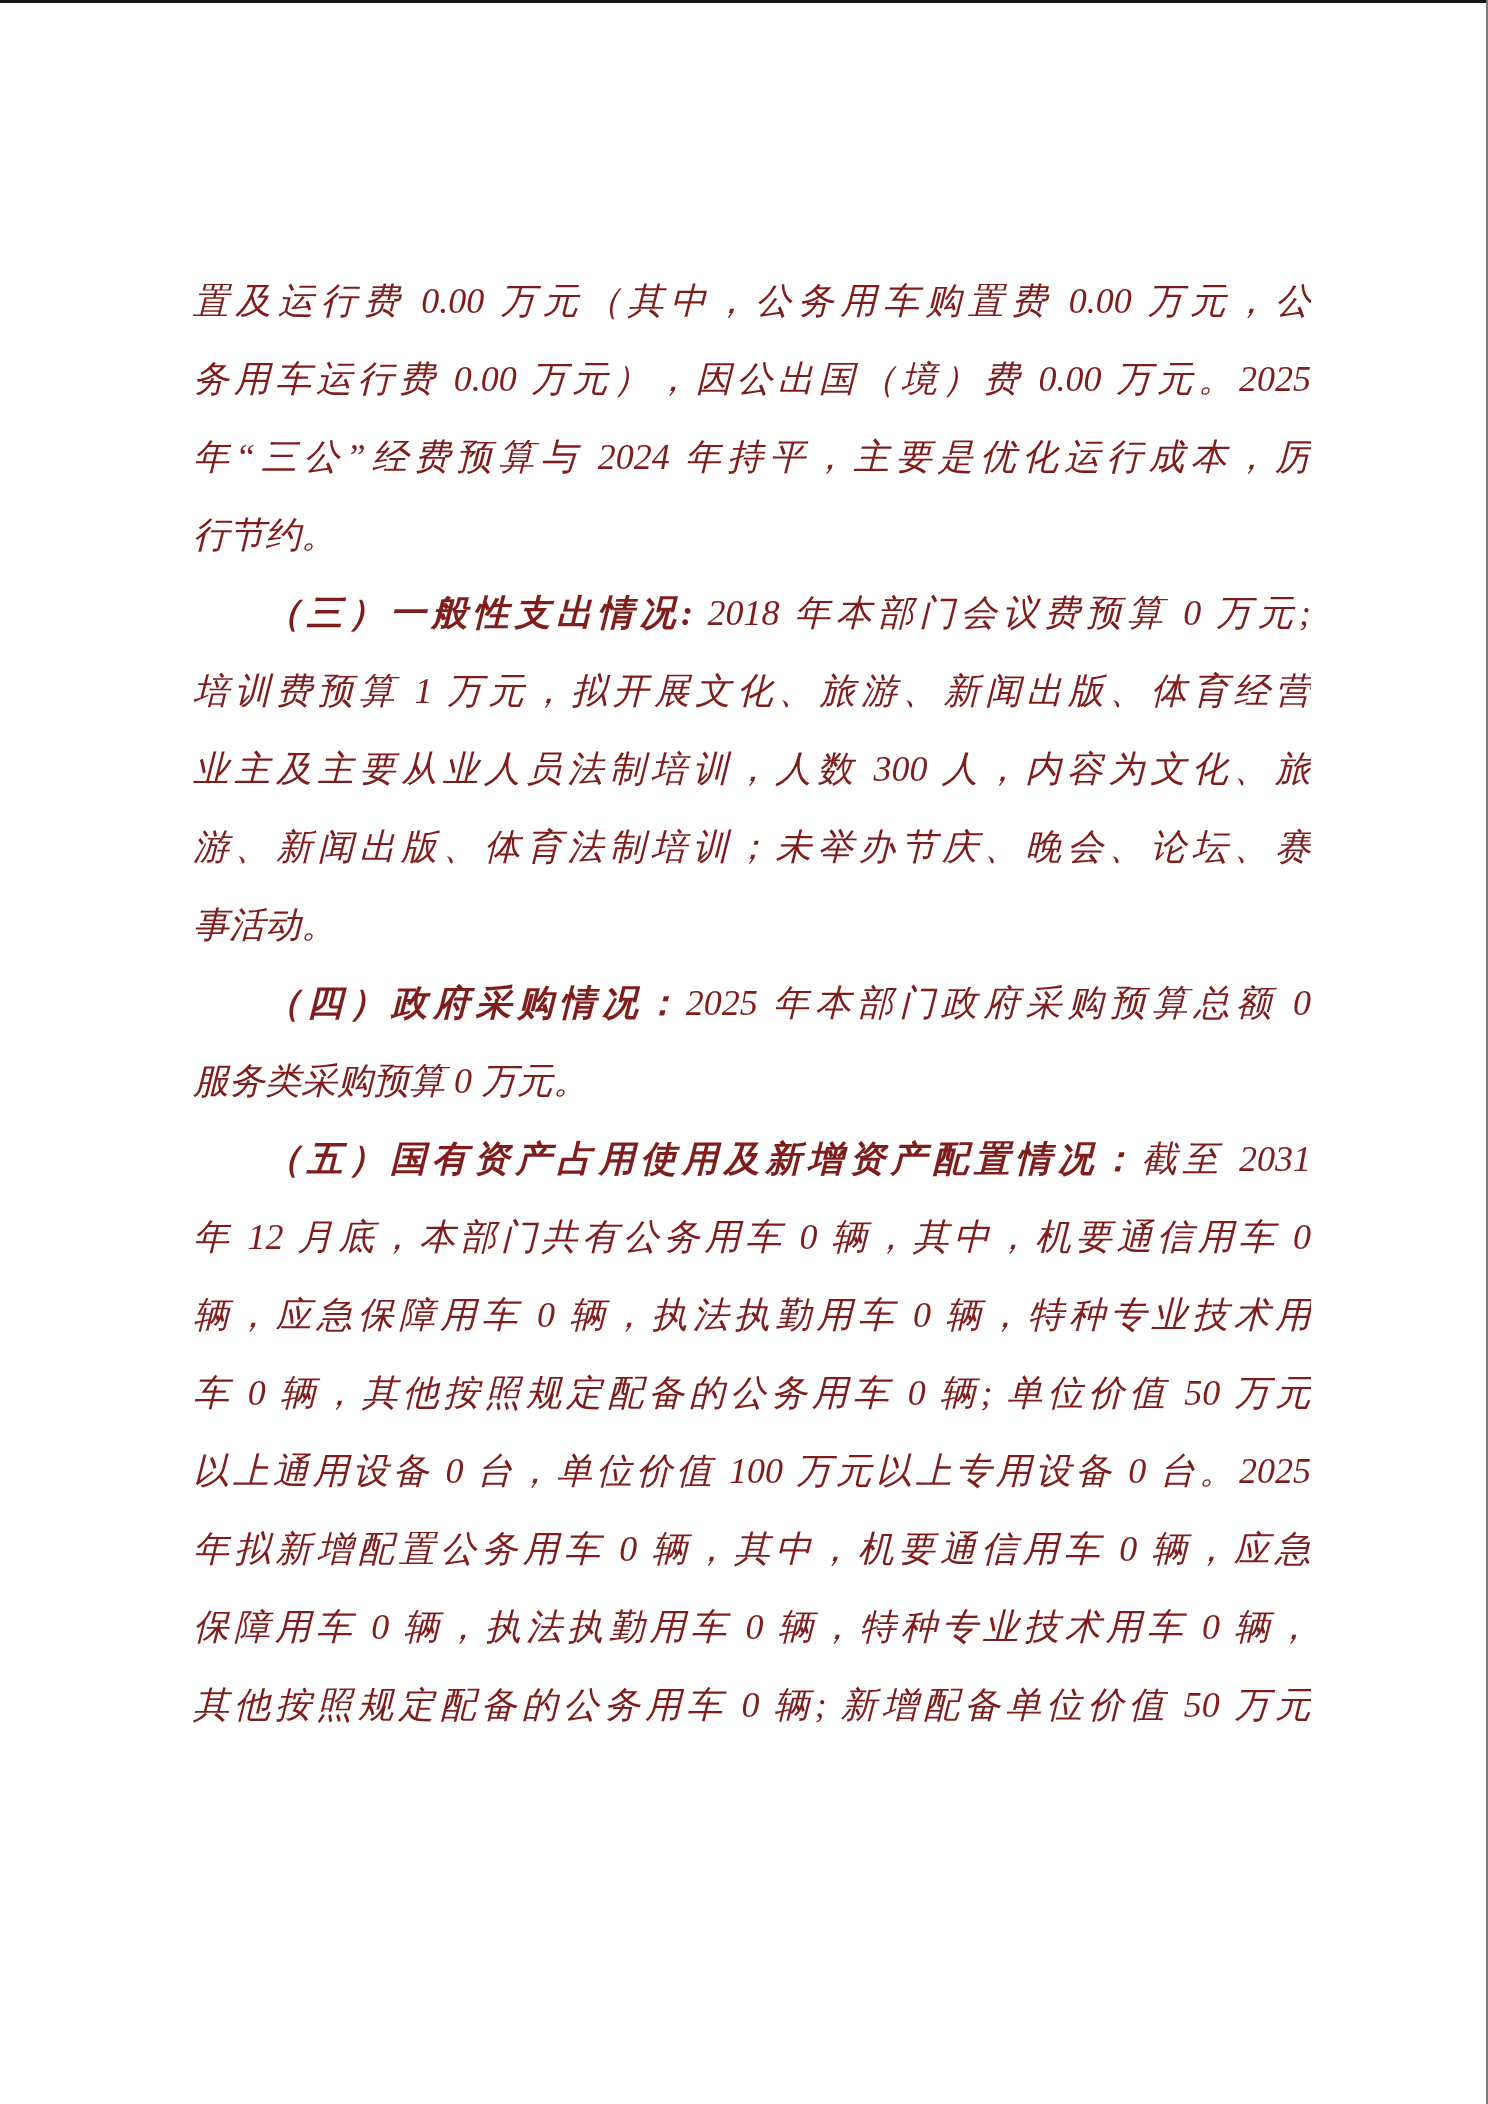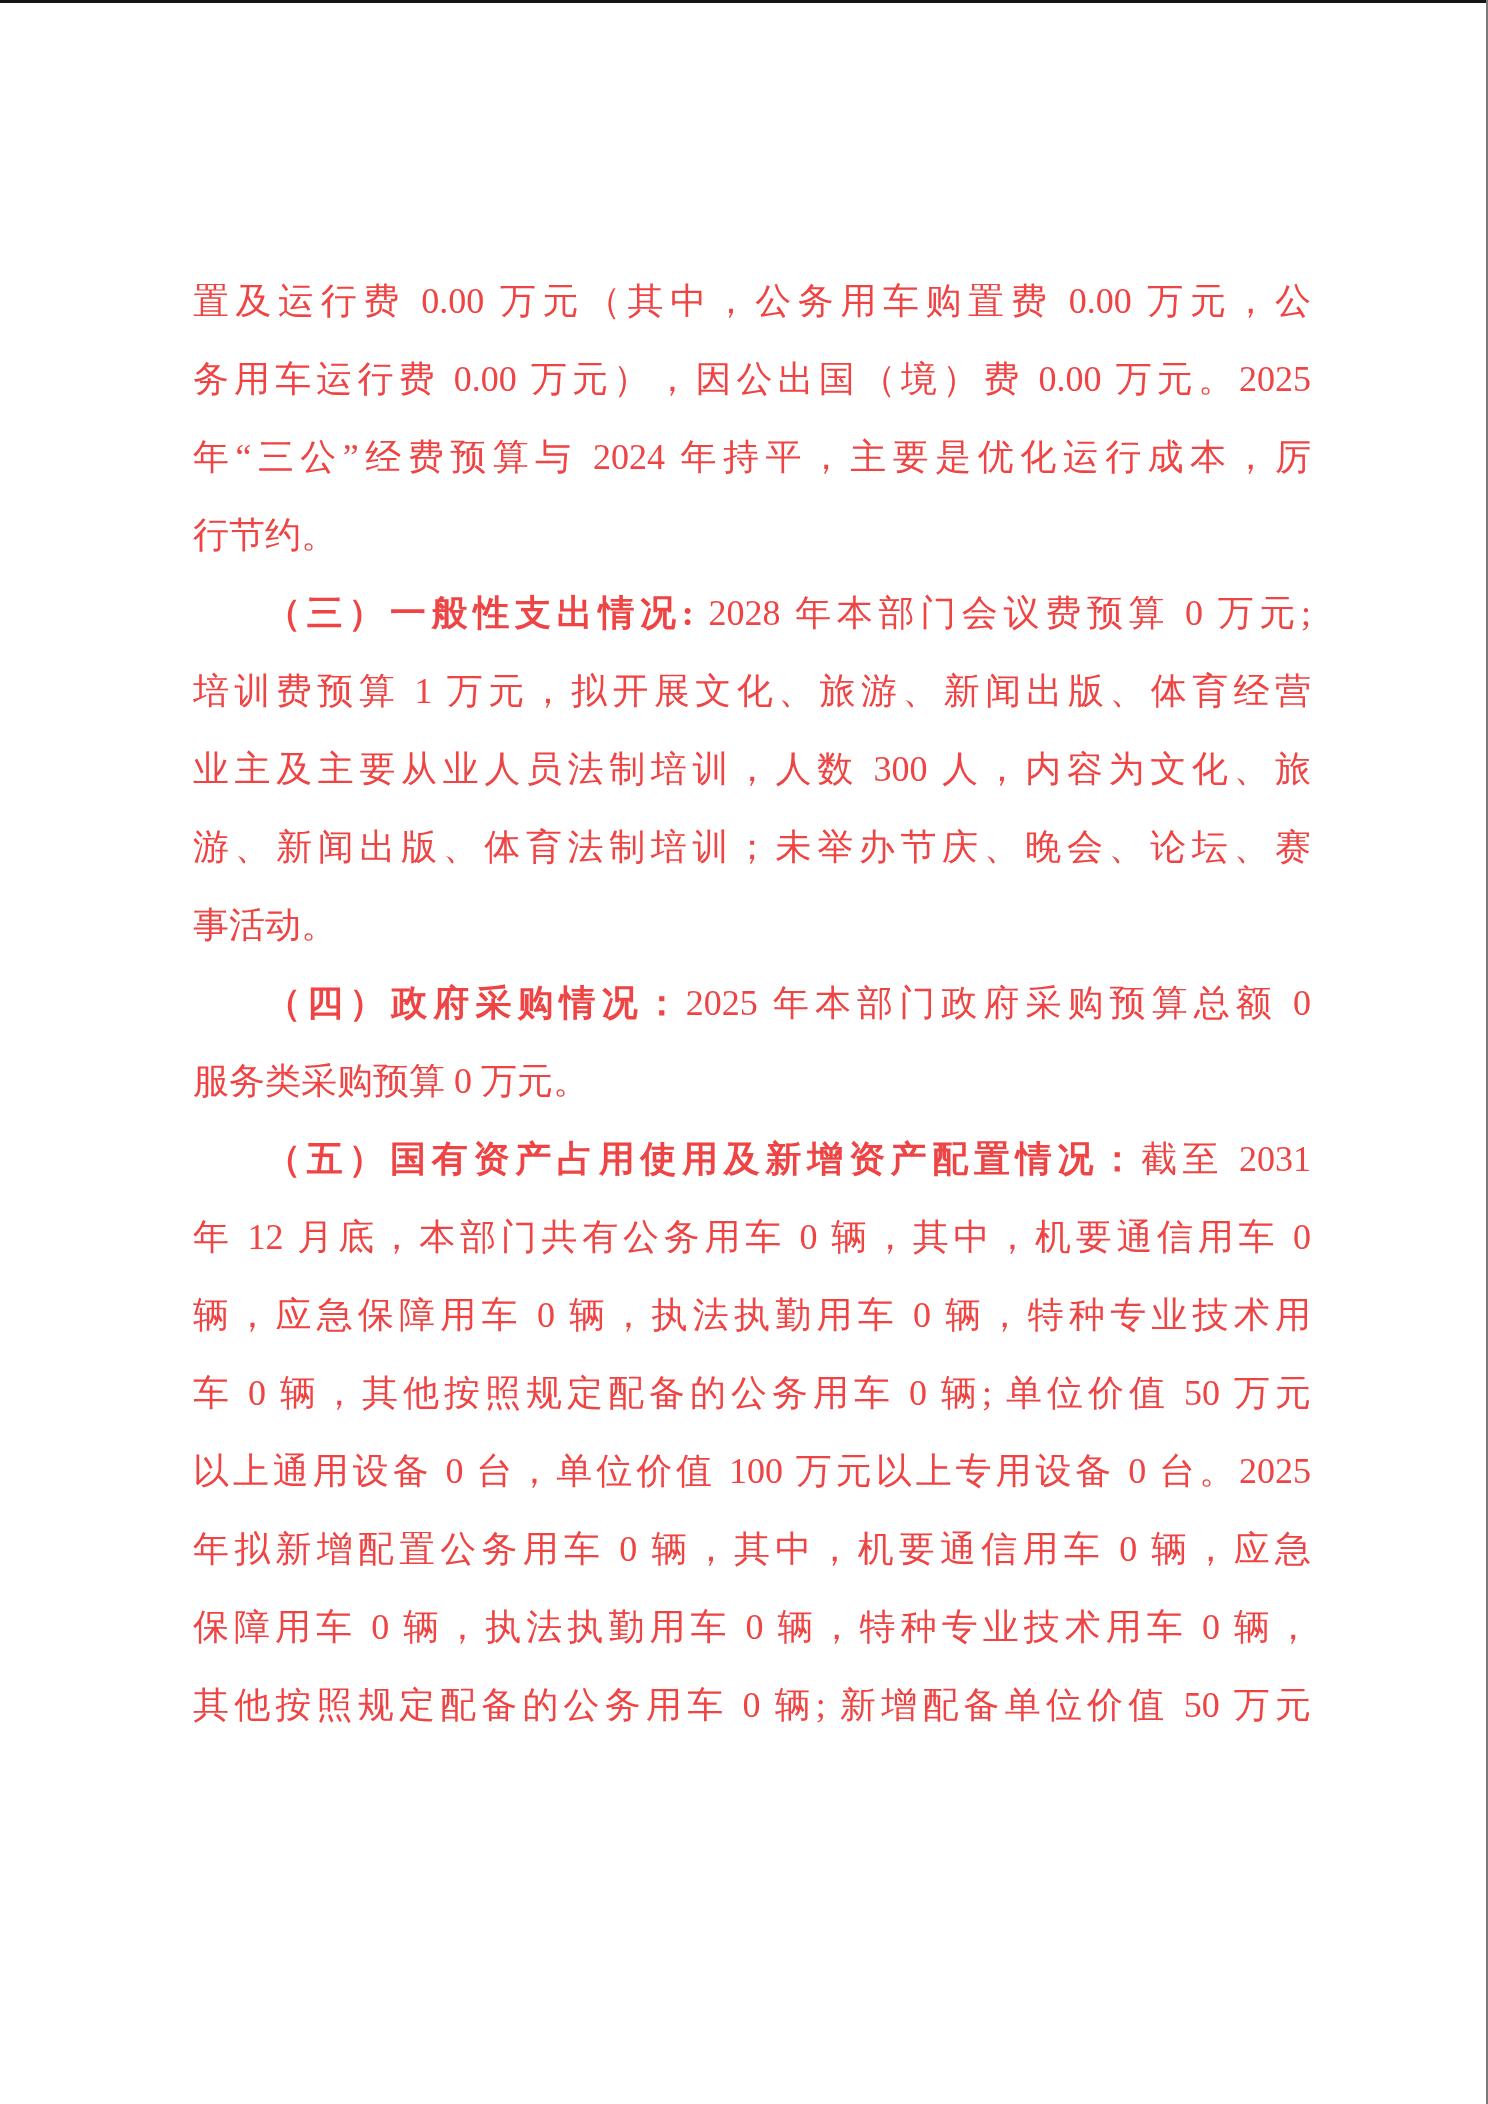--- a/index.html
+++ b/index.html
@@ -54,32 +54,32 @@
   }
 </style>
 </head>
 <body>
 
 <div class="page" style="background: rgb(255, 255, 255);">
 
   <div class="edge-top" style="background: rgb(20, 20, 20);"></div>
   <div class="edge-right" style="background: rgb(122, 122, 122);"></div>
 
-  <div class="doc" style="color: #ef4444;">
+  <div class="doc" style="color: #7f1d1d; font-style: italic;">
 
     <div class="line">置及运行费 0.00 万元（其中，公务用车购置费 0.00 万元，公</div>
 
     <div class="line">务用车运行费 0.00 万元），因公出国（境）费 0.00 万元。2025</div>
 
     <div class="line">年“三公”经费预算与 2024 年持平，主要是优化运行成本，厉</div>
 
     <div class="line short">行节约。</div>
 
     <div class="line indent">
-      <b class="head">（三）一般性支出情况:</b><span> 2028 年本部门会议费预算 0 万元;</span>
+      <b class="head">（三）一般性支出情况:</b><span> 2018 年本部门会议费预算 0 万元;</span>
     </div>
 
     <div class="line">培训费预算 1 万元，拟开展文化、旅游、新闻出版、体育经营</div>
 
     <div class="line">业主及主要从业人员法制培训，人数 300 人，内容为文化、旅</div>
 
     <div class="line">游、新闻出版、体育法制培训；未举办节庆、晚会、论坛、赛</div>
 
     <div class="line short">事活动。</div>
 

